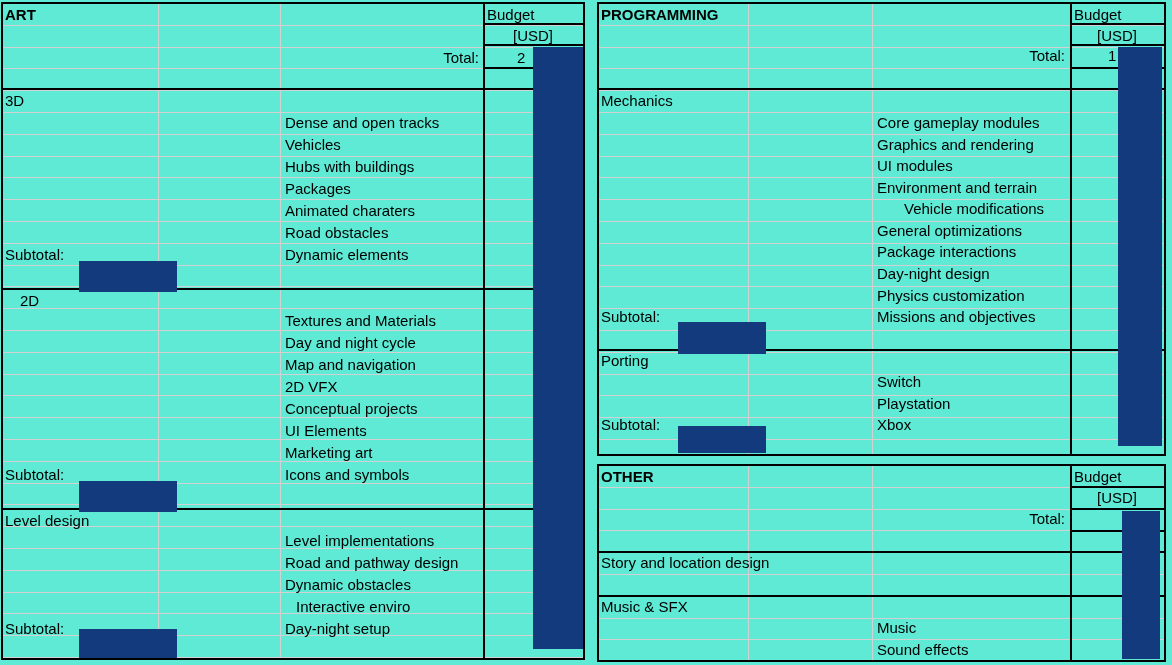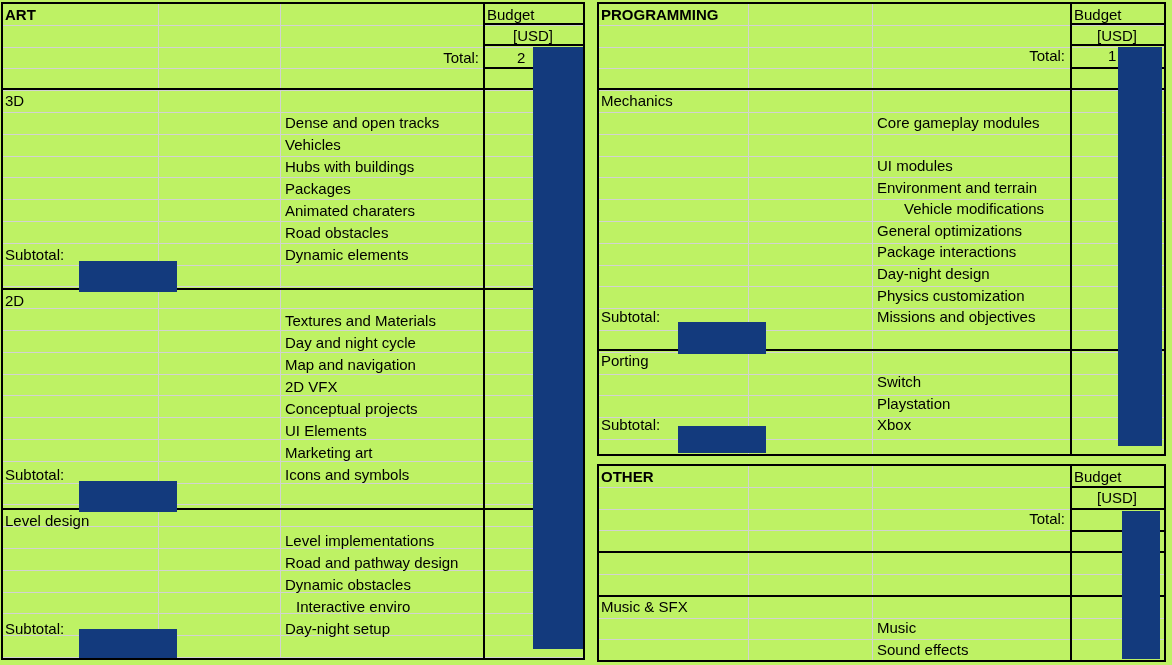--- a/index.html
+++ b/index.html
@@ -1,16 +1,16 @@
 <!DOCTYPE html>
 <html><head>
 <meta charset="utf-8">
 <style>
   html,body{margin:0;padding:0;background:#fff;}
-  .stage{position:relative;width:1172px;height:665px;background:#bef264;
+  .stage{position:relative;width:1172px;height:665px;background:#5eead4;
          font-family:"Liberation Sans",sans-serif;font-size:15px;color:#000;overflow:hidden;}
   .tbl{position:absolute;box-sizing:border-box;border:2px solid #000;background:
        repeating-linear-gradient(to bottom, transparent 0 20.8px, #d2d2d2 20.8px 21.8px);}
   .vlight{position:absolute;top:0;bottom:0;width:1px;background:#d2d2d2;}
   .vthick{position:absolute;top:0;bottom:0;width:2px;background:#000;}
   .hthick{position:absolute;left:0;right:0;height:2px;background:#000;}
   .cline{position:absolute;height:2px;background:#000;}
   .txt{position:absolute;height:22px;line-height:22px;white-space:nowrap;}
   .b{font-weight:bold;}
   .ctr{text-align:center;}
@@ -46,21 +46,21 @@
     <div class="txt" style="left:2px;top:86px;">3D</div>
     <div class="txt" style="left:282px;top:108px;">Dense and open tracks</div>
     <div class="txt" style="left:282px;top:130px;">Vehicles</div>
     <div class="txt" style="left:282px;top:152px;">Hubs with buildings</div>
     <div class="txt" style="left:282px;top:174px;">Packages</div>
     <div class="txt" style="left:282px;top:196px;">Animated charaters</div>
     <div class="txt" style="left:282px;top:218px;">Road obstacles</div>
     <div class="txt" style="left:282px;top:240px;">Dynamic elements</div>
     <div class="txt" style="left:2px;top:240px;">Subtotal:</div>
 
-    <div class="txt" style="left:2px;top:286px;">2D</div>
+    <div class="txt" style="left:17px;top:286px;">2D</div>
     <div class="txt" style="left:282px;top:306px;">Textures and Materials</div>
     <div class="txt" style="left:282px;top:328px;">Day and night cycle</div>
     <div class="txt" style="left:282px;top:350px;">Map and navigation</div>
     <div class="txt" style="left:282px;top:372px;">2D VFX</div>
     <div class="txt" style="left:282px;top:394px;">Conceptual projects</div>
     <div class="txt" style="left:282px;top:416px;">UI Elements</div>
     <div class="txt" style="left:282px;top:438px;">Marketing art</div>
     <div class="txt" style="left:282px;top:460px;">Icons and symbols</div>
     <div class="txt" style="left:2px;top:460px;">Subtotal:</div>
 
@@ -89,20 +89,21 @@
     <div class="cline" style="left:471px;width:94px;top:63px;"></div>
 
     <div class="txt b" style="left:2px;top:0;">PROGRAMMING</div>
     <div class="txt" style="left:475px;top:0;">Budget</div>
     <div class="txt ctr" style="left:471px;width:94px;top:21px;">[USD]</div>
     <div class="txt rt" style="right:99px;top:41px;">Total:</div>
     <div class="txt" style="left:509px;top:41px;">1</div>
 
     <div class="txt" style="left:2px;top:86px;">Mechanics</div>
     <div class="txt" style="left:278px;top:108px;">Core gameplay modules</div>
+    <div class="txt" style="left:278px;top:130px;">Graphics and rendering</div>
     <div class="txt" style="left:278px;top:151px;">UI modules</div>
     <div class="txt" style="left:278px;top:173px;">Environment and terrain</div>
     <div class="txt" style="left:278px;top:194px;margin-left:27px;">Vehicle modifications</div>
     <div class="txt" style="left:278px;top:216px;">General optimizations</div>
     <div class="txt" style="left:278px;top:237px;">Package interactions</div>
     <div class="txt" style="left:278px;top:259px;">Day-night design</div>
     <div class="txt" style="left:278px;top:281px;">Physics customization</div>
     <div class="txt" style="left:278px;top:302px;">Missions and objectives</div>
     <div class="txt" style="left:2px;top:302px;">Subtotal:</div>
 
@@ -125,20 +126,21 @@
     <div class="hthick" style="top:129px;"></div>
     <div class="cline" style="left:471px;width:94px;top:20px;"></div>
     <div class="cline" style="left:471px;width:94px;top:42px;"></div>
     <div class="cline" style="left:471px;width:94px;top:64px;"></div>
 
     <div class="txt b" style="left:2px;top:0;">OTHER</div>
     <div class="txt" style="left:475px;top:0;">Budget</div>
     <div class="txt ctr" style="left:471px;width:94px;top:21px;">[USD]</div>
     <div class="txt rt" style="right:99px;top:42px;">Total:</div>
 
+    <div class="txt" style="left:2px;top:86px;">Story and location design</div>
     <div class="txt" style="left:2px;top:130px;">Music &amp; SFX</div>
     <div class="txt" style="left:278px;top:151px;">Music</div>
     <div class="txt" style="left:278px;top:173px;">Sound effects</div>
 
     <div class="red" style="left:523px;top:45px;width:38px;height:148px;"></div>
   </div>
 
 </div>
 
 </body></html>

